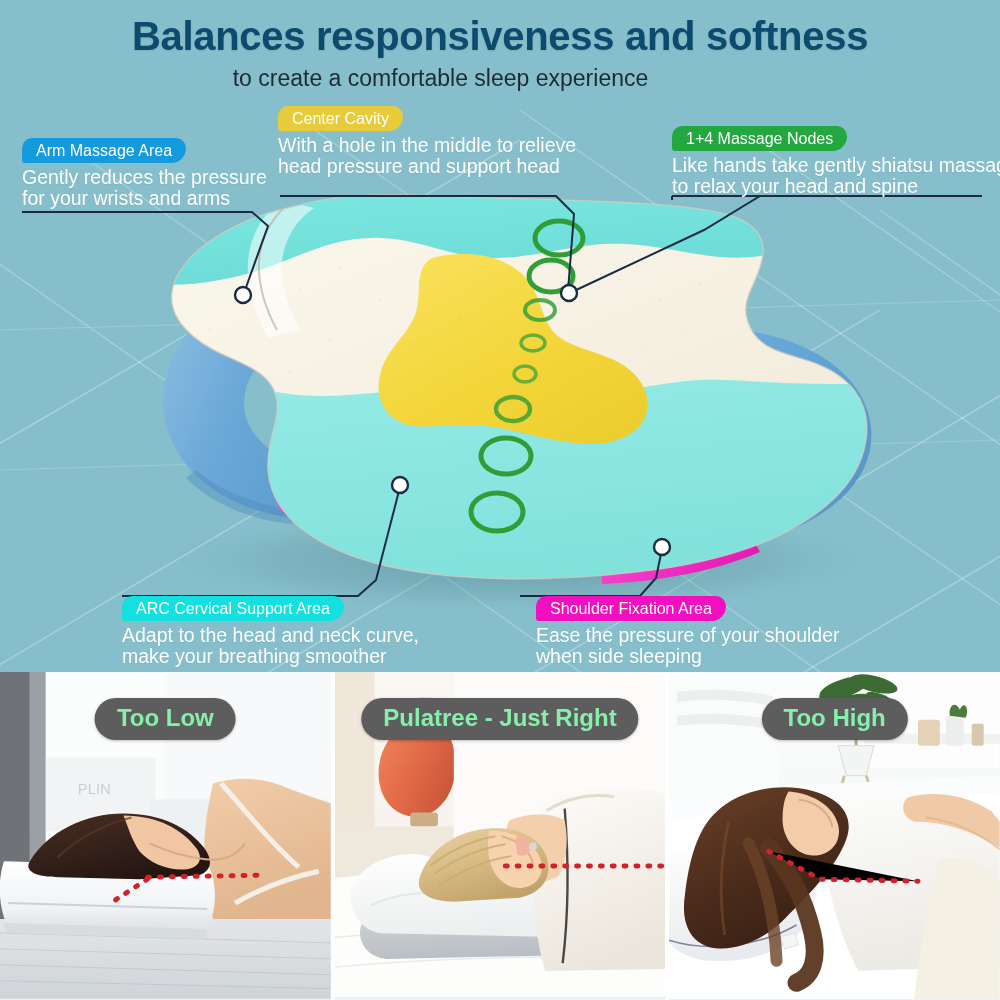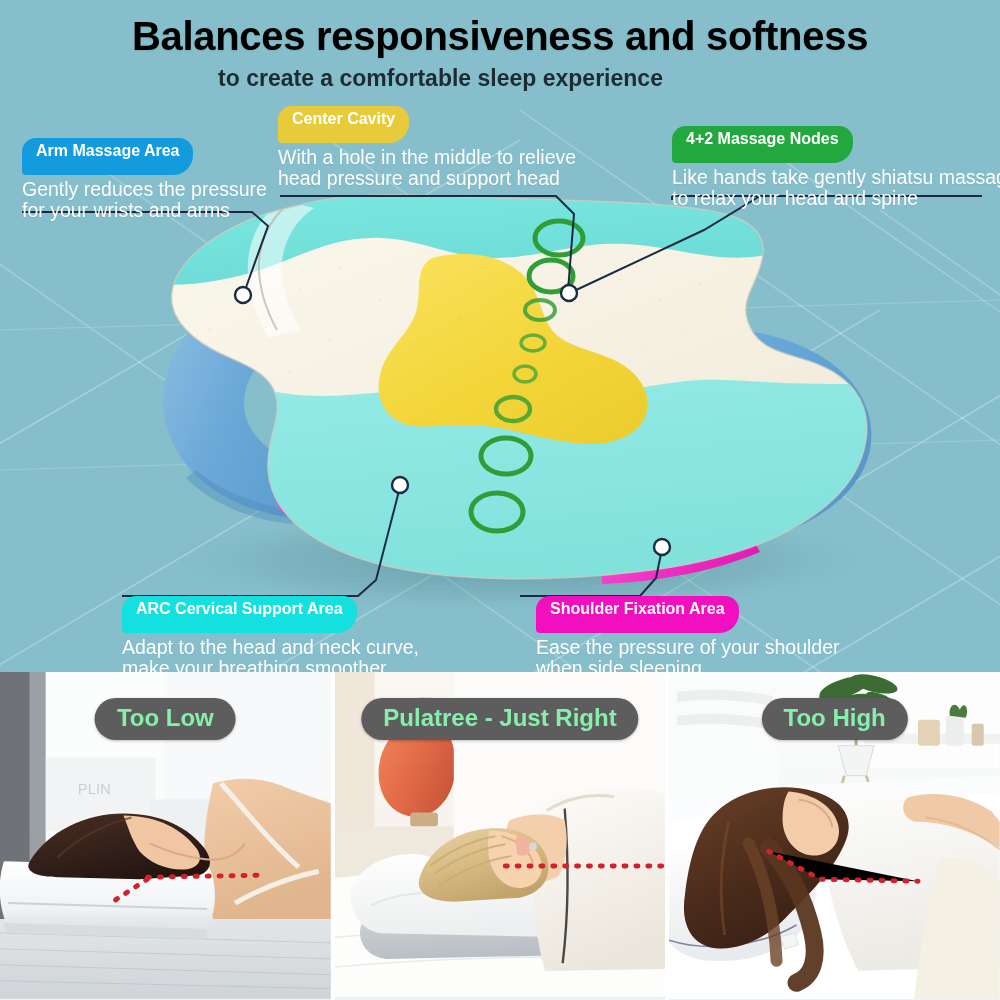--- a/index.html
+++ b/index.html
@@ -9,34 +9,34 @@
     background:#86bfcb;
   }
   #stage{position:relative;width:1000px;height:1000px;overflow:hidden;background:#86bfcb;}
 
   
   #hero{position:absolute;left:0;top:0;width:1000px;height:672px;overflow:hidden;background:#86bfcb;}
   #gridlines{position:absolute;inset:0;pointer-events:none;}
 
   #title{
     position:absolute;left:0;top:14px;width:1000px;text-align:center;
-    font-size:40px;font-weight:bold;color:#000000;letter-spacing:-0.3px;
+    font-size:40px;font-weight:bold;color:#0c4a6e;letter-spacing:-0.3px;
     text-shadow:0 1px 2px rgba(0,0,0,.10);
   }
   #subtitle{
     position:absolute;left:0;top:65px;width:881px;text-align:center;
-    font-size:23px;font-weight:bold;color:#1d2b33;
+    font-size:23px;font-weight:normal;color:#1d2b33;
   }
 
   
   .callout{position:absolute;}
   .badge{
-    display:inline-block;color:#fff;font-weight:bold;
+    display:inline-block;color:#fff;font-weight:normal;
     border-radius:16px 16px 16px 16px;
-    padding:4px 14px 15px 14px;font-size:16px;line-height:1.15;
+    padding:4px 14px 3px 14px;font-size:16px;line-height:1.15;
     white-space:nowrap;
   }
   .badge.b-blue   {background:#139bdd;border-radius:14px 14px 20px 4px;}
   .badge.b-yellow {background:#e8cb3a;border-radius:14px 14px 20px 4px;}
   .badge.b-green  {background:#22a83f;border-radius:14px 14px 20px 4px;}
   .badge.b-cyan   {background:#14e0e0;border-radius:14px 14px 20px 4px;}
   .badge.b-magenta{background:#f20fbf;border-radius:14px 14px 20px 4px;}
   .desc{
     color:#ffffff;font-size:19.5px;line-height:1.06;margin-top:4px;
     white-space:pre-line;text-shadow:0 1px 1px rgba(0,0,0,.06);
@@ -265,21 +265,21 @@
 for your wrists and arms</div>
     </div>
 
     <div class="callout" style="left:278px;top:106px;">
       <span class="badge b-yellow">Center Cavity</span>
       <div class="desc">With a hole in the middle to relieve
 head pressure and support head</div>
     </div>
 
     <div class="callout" style="left:672px;top:126px;width:340px;">
-      <span class="badge b-green">4+2 Massage Nodes</span>
+      <span class="badge b-green">1+4 Massage Nodes</span>
       <div class="desc" style="white-space:pre;">Like hands take gently shiatsu massage
 to relax your head and spine</div>
     </div>
 
     <div class="callout" style="left:122px;top:596px;">
       <span class="badge b-cyan">ARC Cervical Support Area</span>
       <div class="desc">Adapt to the head and neck curve,
 make your breathing smoother</div>
     </div>
 

